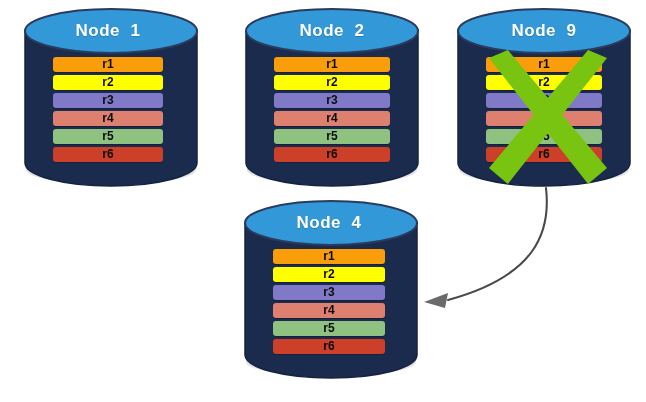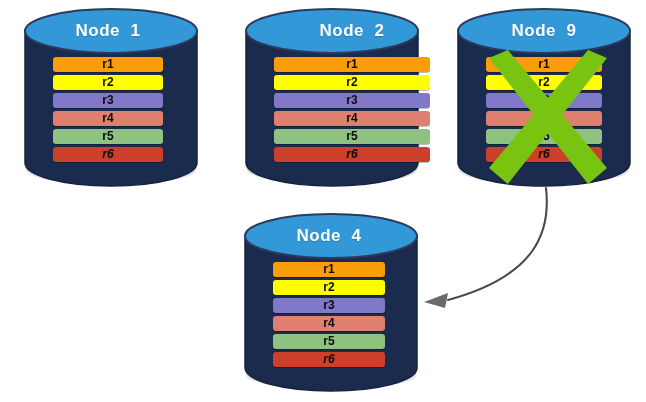--- a/index.html
+++ b/index.html
@@ -55,21 +55,21 @@
     margin-bottom: 3px;
     border-radius: 3px;
     text-align: center;
     color: #0b0b0b;
     font-size: 12px;
     font-weight: bold;
     line-height: 15px;
     font-family: "Liberation Sans", "DejaVu Sans", sans-serif;
     box-shadow: 0 1px 0 rgba(0,0,0,0.25);
   }
-  .row:last-child { margin-bottom: 10px; font-style: italic; }
+  .row:last-child { margin-bottom: 10px; }
 
   
   .x-mark {
     position: absolute;
     pointer-events: none;
   }
 
   
   .arrow-layer {
     position: absolute;
@@ -96,21 +96,21 @@
         <div class="node-title" style="top: 13px;">Node  1</div>
         <div class="rows" style="top: 49px; padding-left: 29px; padding-right: 29px;">
           <div class="row" style="background: rgb(249, 157, 10);">r1</div>
           <div class="row" style="background: rgb(255, 255, 0);">r2</div>
           <div class="row" style="background: rgb(128, 121, 200);">r3</div>
           <div class="row" style="background: rgb(221, 128, 112);">r4</div>
           <div class="row" style="background: rgb(143, 193, 128);">r5</div>
           <div class="row" style="background: rgb(204, 63, 40);">r6</div>
         </div>
       </div>
-      <div class="node" style="left: 245px; top: 8px; width: 174px; height: 178px; padding-left: 40px;">
+      <div class="node" style="left: 245px; top: 8px; width: 174px; height: 178px;">
         <svg class="node-svg" width="174" height="188" viewBox="0 0 174 188">
           <ellipse cx="87" cy="162" rx="85" ry="14.26" fill="#c9ccd4" opacity="0.55"></ellipse>
           <path d="M 1,23 L 1,155 A 86,23 0 0 0 173,155 L 173,23 Z" fill="#1b2b4d" stroke="#16233f" stroke-width="1.5"></path>
           <ellipse cx="87" cy="23" rx="86" ry="22" fill="#3298d8" stroke="#2a3b5e" stroke-width="2"></ellipse>
         </svg>
         <div class="node-title" style="top: 13px;">Node  2</div>
         <div class="rows" style="top: 49px; padding-left: 29px; padding-right: 29px;">
           <div class="row" style="background: rgb(249, 157, 10);">r1</div>
           <div class="row" style="background: rgb(255, 255, 0);">r2</div>
           <div class="row" style="background: rgb(128, 121, 200);">r3</div>
@@ -128,21 +128,21 @@
         <div class="node-title" style="top: 13px;">Node  9</div>
         <div class="rows" style="top: 49px; padding-left: 29px; padding-right: 29px;">
           <div class="row" style="background: rgb(249, 157, 10);">r1</div>
           <div class="row" style="background: rgb(255, 255, 0);">r2</div>
           <div class="row" style="background: rgb(128, 121, 200);">r3</div>
           <div class="row" style="background: rgb(221, 128, 112);">r4</div>
           <div class="row" style="background: rgb(143, 193, 128);">r5</div>
           <div class="row" style="background: rgb(204, 63, 40);">r6</div>
         </div>
       </div>
-      <div class="node" style="left: 244px; top: 213px; width: 170px; height: 178px;">
+      <div class="node" style="left: 244px; top: 200px; width: 170px; height: 178px;">
         <svg class="node-svg" width="174" height="188" viewBox="0 0 174 188">
           <ellipse cx="87" cy="162" rx="85" ry="14.26" fill="#c9ccd4" opacity="0.55"></ellipse>
           <path d="M 1,23 L 1,155 A 86,23 0 0 0 173,155 L 173,23 Z" fill="#1b2b4d" stroke="#16233f" stroke-width="1.5"></path>
           <ellipse cx="87" cy="23" rx="86" ry="22" fill="#3298d8" stroke="#2a3b5e" stroke-width="2"></ellipse>
         </svg>
         <div class="node-title" style="top: 13px;">Node  4</div>
         <div class="rows" style="top: 49px; padding-left: 29px; padding-right: 29px;">
           <div class="row" style="background: rgb(249, 157, 10);">r1</div>
           <div class="row" style="background: rgb(255, 255, 0);">r2</div>
           <div class="row" style="background: rgb(128, 121, 200);">r3</div>

